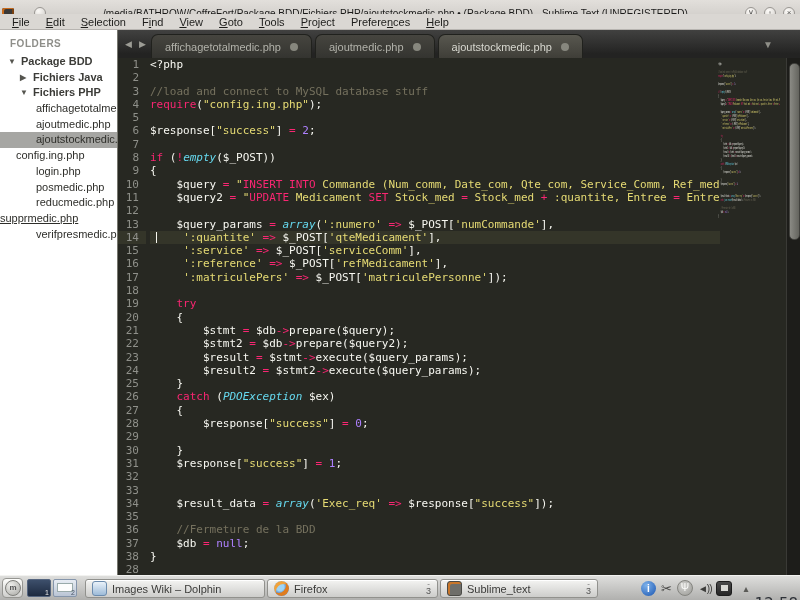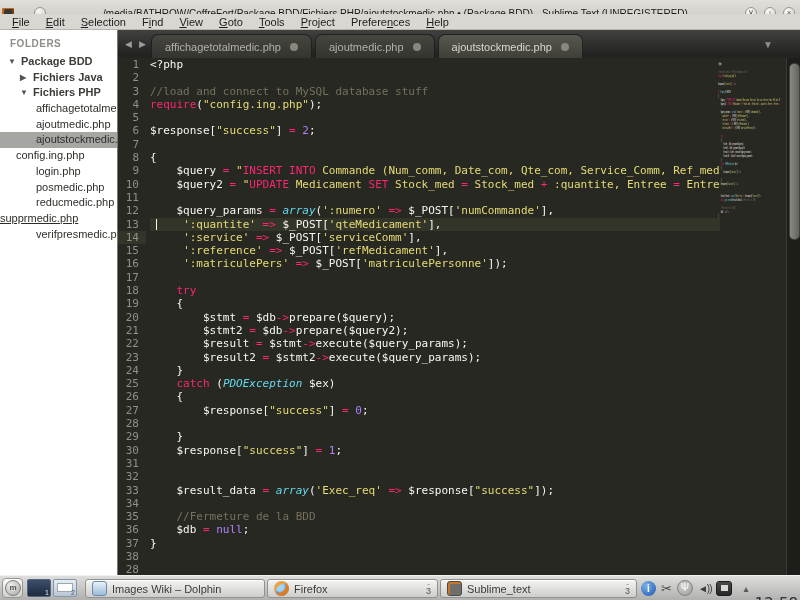--- a/index.html
+++ b/index.html
@@ -249,20 +249,21 @@
             <div class="line">28</div>
           </div>
         <div class="codelines" id="code">
             <div class="line"><span class="tw">&lt;?php</span></div>
             <div class="line"> </div>
             <div class="line"><span class="tg">//load and connect to MySQL database stuff</span></div>
             <div class="line"><span class="tp">require</span><span class="tw">(</span><span class="ty">"config.ing.php"</span><span class="tw">);</span></div>
             <div class="line"> </div>
             <div class="line"><span class="tw">$response[</span><span class="ty">"success"</span><span class="tw">] </span><span class="tp">=</span><span class="tw"> </span><span class="tv">2</span><span class="tw">;</span></div>
             <div class="line"> </div>
+            <div class="line"><span class="tp">if</span><span class="tw"> (</span><span class="tp">!</span><span class="tci">empty</span><span class="tw">($_POST))</span></div>
             <div class="line"><span class="tw">{</span></div>
             <div class="line"><span class="tw">    $query </span><span class="tp">=</span><span class="tw"> </span><span class="ty">"</span><span class="tp">INSERT INTO</span><span class="ty"> Commande (Num_comm, Date_com, Qte_com, Service_Comm, Ref_med, Matric</span></div>
             <div class="line"><span class="tw">    $query2 </span><span class="tp">=</span><span class="tw"> </span><span class="ty">"</span><span class="tp">UPDATE</span><span class="ty"> Medicament </span><span class="tp">SET</span><span class="ty"> Stock_med </span><span class="tp">=</span><span class="ty"> Stock_med </span><span class="tp">+</span><span class="ty"> :quantite, Entree </span><span class="tp">=</span><span class="ty"> Entree </span></div>
             <div class="line"> </div>
             <div class="line"><span class="tw">    $query_params </span><span class="tp">=</span><span class="tw"> </span><span class="tci">array</span><span class="tw">(</span><span class="ty">':numero'</span><span class="tw"> </span><span class="tp">=&gt;</span><span class="tw"> $_POST[</span><span class="ty">'numCommande'</span><span class="tw">],</span></div>
             <div class="line current"><span class="tw">     </span><span class="ty">':quantite'</span><span class="tw"> </span><span class="tp">=&gt;</span><span class="tw"> $_POST[</span><span class="ty">'qteMedicament'</span><span class="tw">],</span><span class="caret"></span></div>
             <div class="line"><span class="tw">     </span><span class="ty">':service'</span><span class="tw"> </span><span class="tp">=&gt;</span><span class="tw"> $_POST[</span><span class="ty">'serviceComm'</span><span class="tw">],</span></div>
             <div class="line"><span class="tw">     </span><span class="ty">':reference'</span><span class="tw"> </span><span class="tp">=&gt;</span><span class="tw"> $_POST[</span><span class="ty">'refMedicament'</span><span class="tw">],</span></div>
             <div class="line"><span class="tw">     </span><span class="ty">':matriculePers'</span><span class="tw"> </span><span class="tp">=&gt;</span><span class="tw"> $_POST[</span><span class="ty">'matriculePersonne'</span><span class="tw">]);</span></div>
             <div class="line"> </div>
@@ -313,21 +314,21 @@
     <div id="tasks">
         <div class="task" style="left: 85px; width: 180px;">
           <span class="ticon icon-dolphin"></span>
           <span class="tlabel">Images Wiki – Dolphin</span>
         </div>
         <div class="task" style="left: 267px; width: 171px;">
           <span class="ticon icon-firefox"></span>
           <span class="tlabel">Firefox</span>
           <span class="badge">3</span>
         </div>
-        <div class="task" style="left: 440px; width: 197px;">
+        <div class="task" style="left: 440px; width: 158px;">
           <span class="ticon icon-sublime"></span>
           <span class="tlabel">Sublime_text</span>
           <span class="badge">3</span>
         </div>
       </div>
     <div class="tray" id="tray">
         <span class="tray-ic ic-notify">i</span>
         <span class="tray-ic ic-scissors">✂</span>
         <span class="tray-ic ic-usb">Ψ</span>
         <span class="tray-ic ic-vol">◄))</span>

